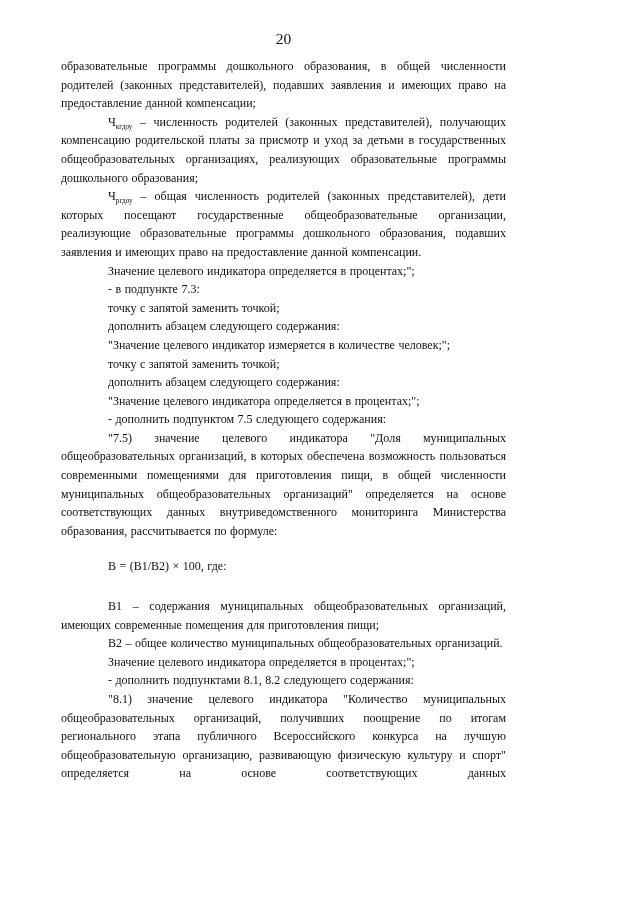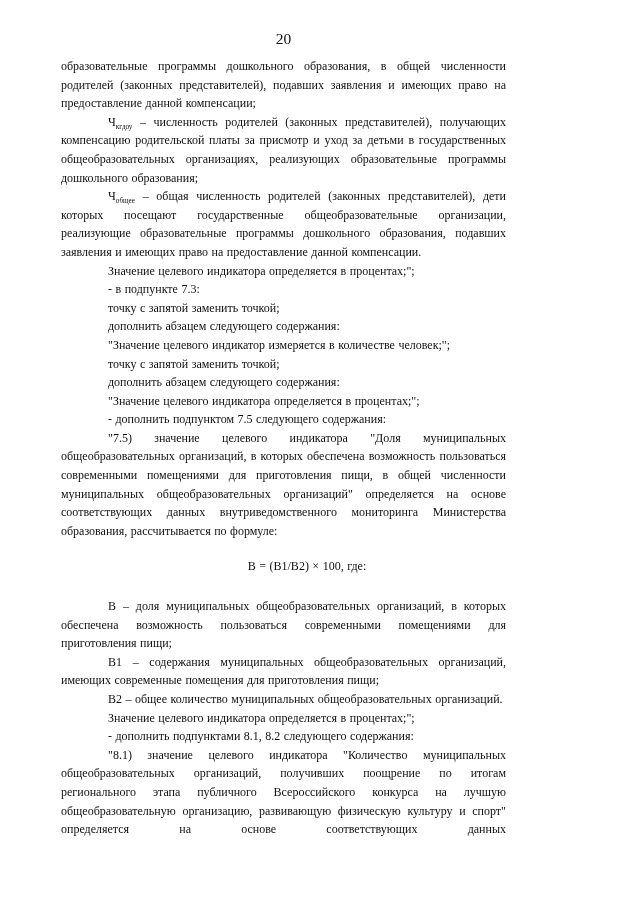--- a/index.html
+++ b/index.html
@@ -35,52 +35,51 @@
     word-spacing: 0.5px;
   }
   .content p.indent,
   .content p.formula {
     text-indent: 47px;
   }
   .content p.continuation {
     text-indent: 0;
   }
   .content p.formula {
-    text-align: center;
+    text-align: left;
     margin: 17px 0 21px 0;
   }
   .content p.justify-last {
     text-align-last: justify;
   }
   .content sub {
     font-size: 0.6em;
     line-height: 0;
     letter-spacing: 0;
   }
 </style>
 </head>
 <body>
 
 <div class="page">
   <div class="page-number">20</div>
   <div class="content">
       <p class="continuation">образовательные программы дошкольного образования, в общей численности родителей (законных представителей), подавших заявления и имеющих право на предоставление данной компенсации;</p>
       <p class="indent">Ч<sub>кгдоу</sub> – численность родителей (законных представителей), получающих компенсацию родительской платы за присмотр и уход за детьми в государственных общеобразовательных организациях, реализующих образовательные программы дошкольного образования;</p>
-      <p class="indent">Ч<sub>общее</sub> – общая численность родителей (законных представителей), дети которых посещают государственные общеобразовательные организации, реализующие образовательные программы дошкольного образования, подавших заявления и имеющих право на предоставление данной компенсации.</p>
+      <p class="indent">Ч<sub>ргдоу</sub> – общая численность родителей (законных представителей), дети которых посещают государственные общеобразовательные организации, реализующие образовательные программы дошкольного образования, подавших заявления и имеющих право на предоставление данной компенсации.</p>
       <p class="indent">Значение целевого индикатора определяется в процентах;";</p>
       <p class="indent">- в подпункте 7.3:</p>
       <p class="indent">точку с запятой заменить точкой;</p>
       <p class="indent">дополнить абзацем следующего содержания:</p>
       <p class="indent">"Значение целевого индикатор измеряется в количестве человек;";</p>
       <p class="indent">точку с запятой заменить точкой;</p>
       <p class="indent">дополнить абзацем следующего содержания:</p>
       <p class="indent">"Значение целевого индикатора определяется в процентах;";</p>
       <p class="indent">- дополнить подпунктом 7.5 следующего содержания:</p>
       <p class="indent">"7.5) значение целевого индикатора "Доля муниципальных общеобразовательных организаций, в которых обеспечена возможность пользоваться современными помещениями для приготовления пищи, в общей численности муниципальных общеобразовательных организаций" определяется на основе соответствующих данных внутриведомственного мониторинга Министерства образования, рассчитывается по формуле:</p>
       <p class="formula">В = (В1/В2) × 100, где:</p>
-      <p class="indent">В – доля муниципальных общеобразовательных организаций, в которых обеспечена возможность пользоваться современными помещениями для приготовления пищи;</p>
       <p class="indent">В1 – содержания муниципальных общеобразовательных организаций, имеющих современные помещения для приготовления пищи;</p>
       <p class="indent">В2 – общее количество муниципальных общеобразовательных организаций.</p>
       <p class="indent">Значение целевого индикатора определяется в процентах;";</p>
       <p class="indent">- дополнить подпунктами 8.1, 8.2 следующего содержания:</p>
       <p class="indent justify-last">"8.1) значение целевого индикатора "Количество муниципальных общеобразовательных организаций, получивших поощрение по итогам регионального этапа публичного Всероссийского конкурса на лучшую общеобразовательную организацию, развивающую физическую культуру и спорт" определяется на основе соответствующих данных</p>
     </div>
 </div>
 
 </body></html>

